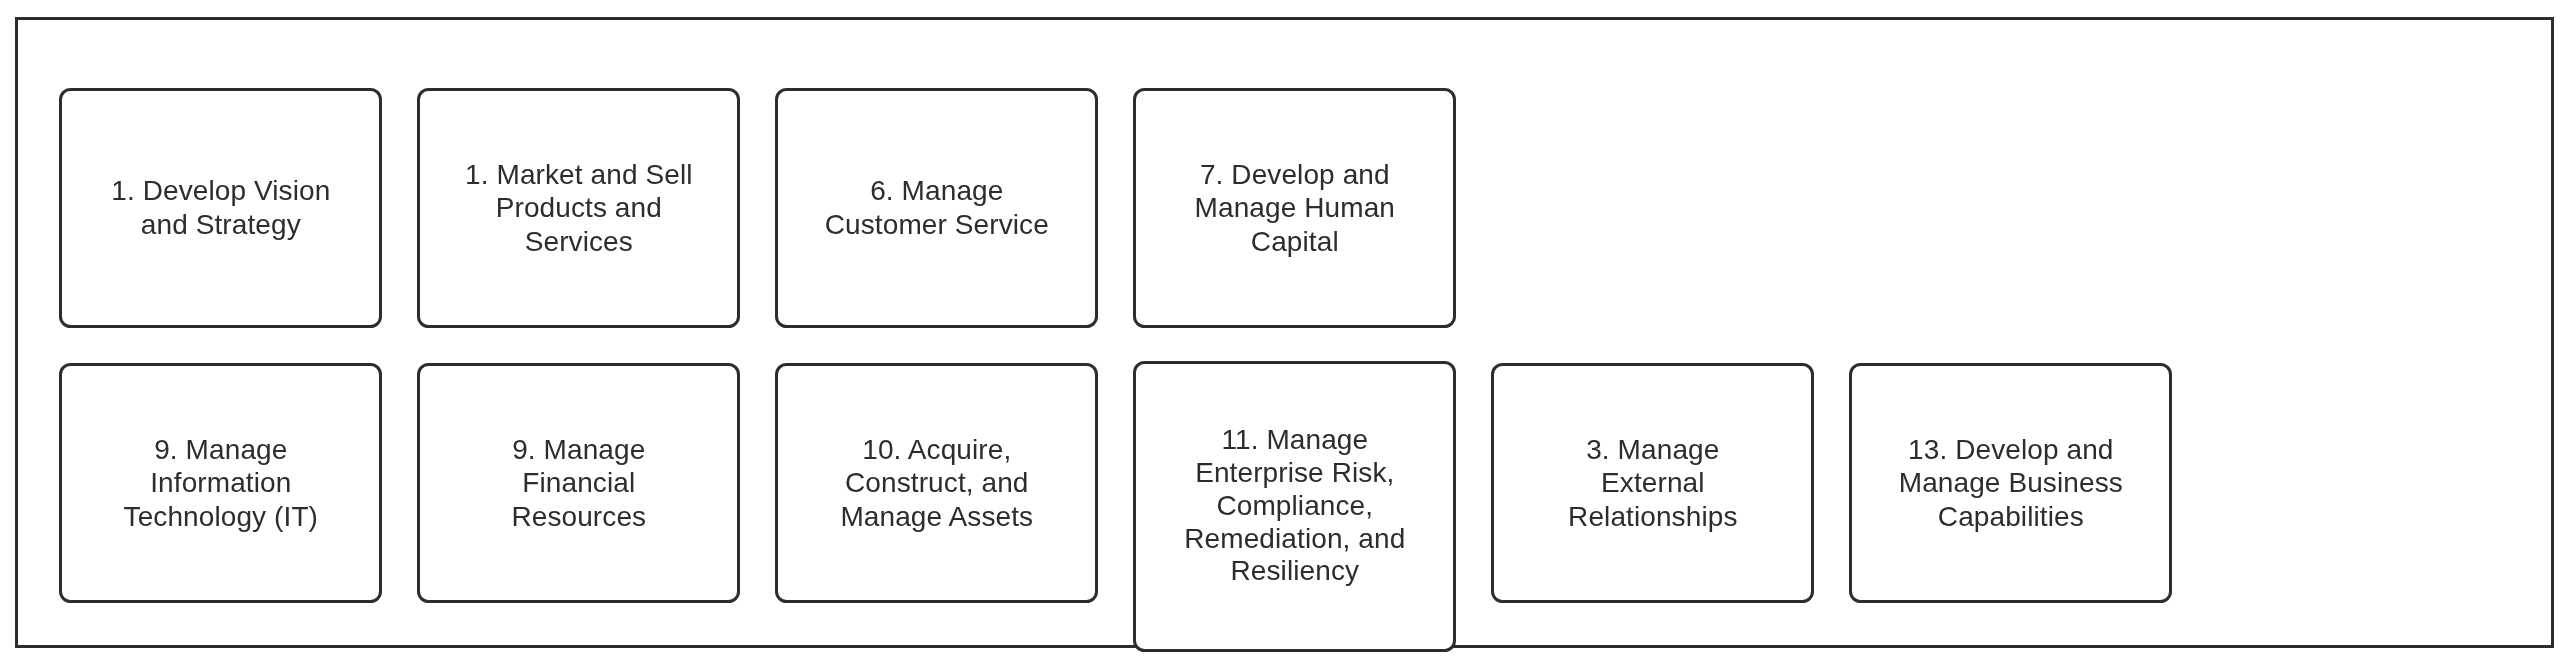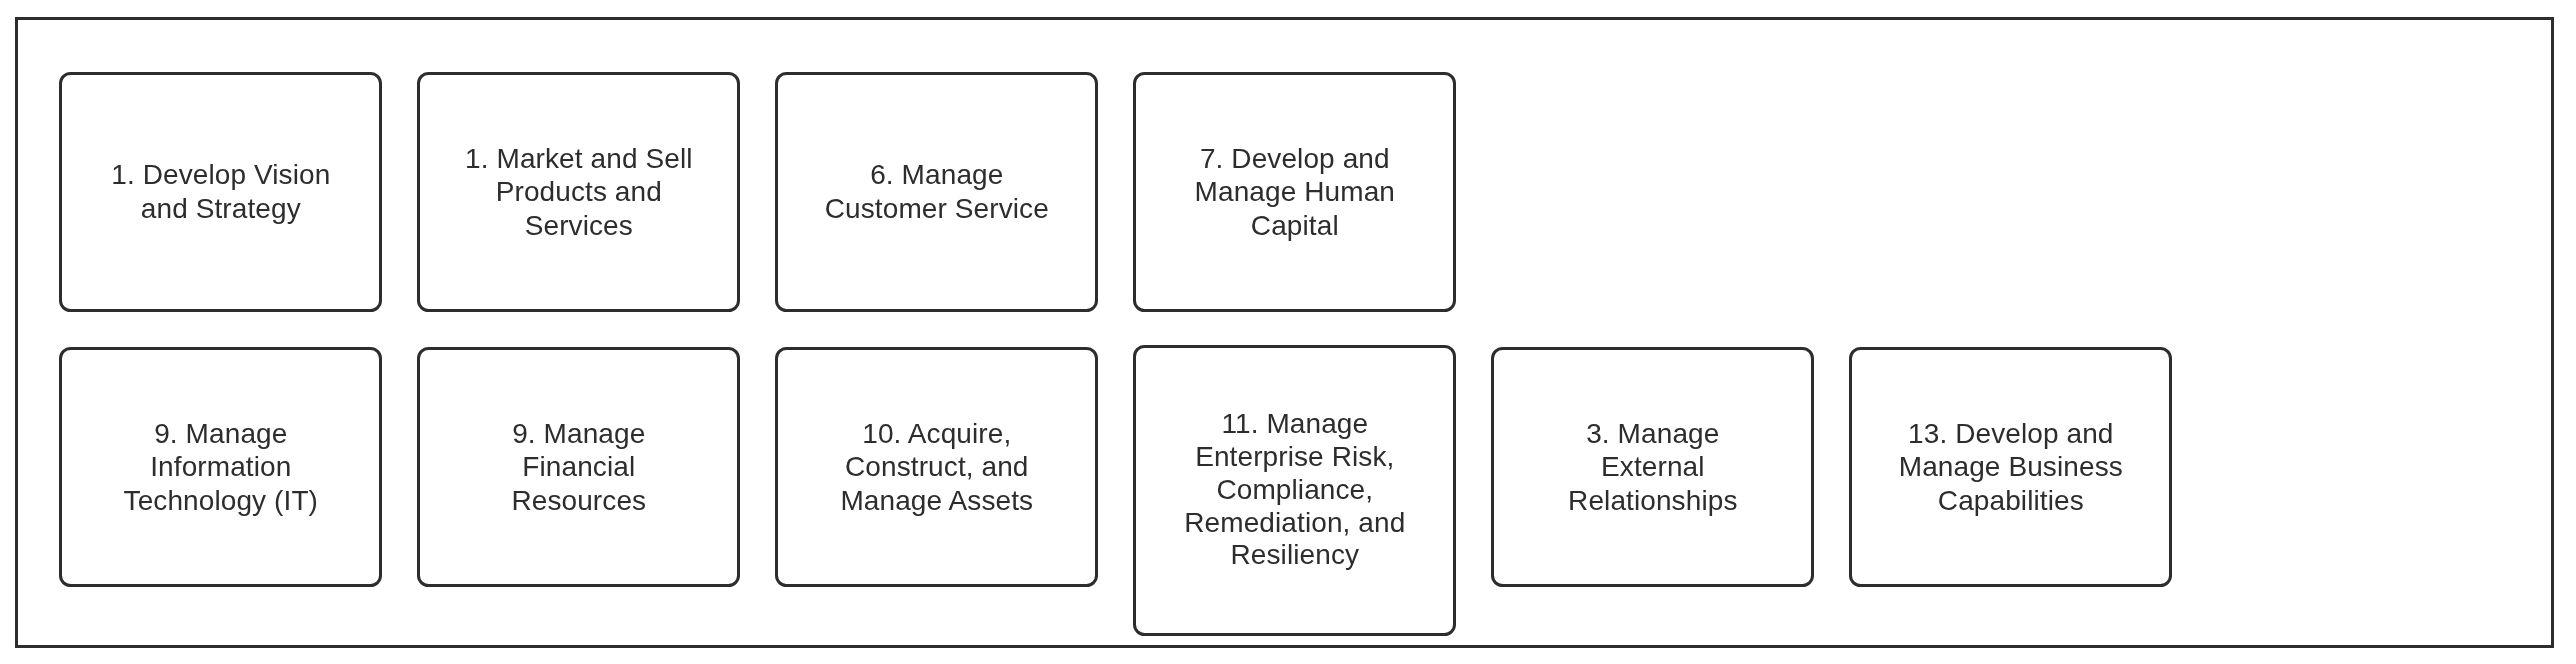--- a/index.html
+++ b/index.html
@@ -30,21 +30,21 @@
     height: 631px;
     box-sizing: border-box;
     border: 3.1px solid #2d2d2d;
     background: #ffffff;
   }
 
   
   .rows {
     position: absolute;
     left: 0;
-    top: 0;
+    top: 16px;
     width: 100%;
     height: 100%;
     border-radius: 9px;
   }
 
   .row {
     position: absolute;
     left: 41px;
     display: flex;
     flex-direction: row;

